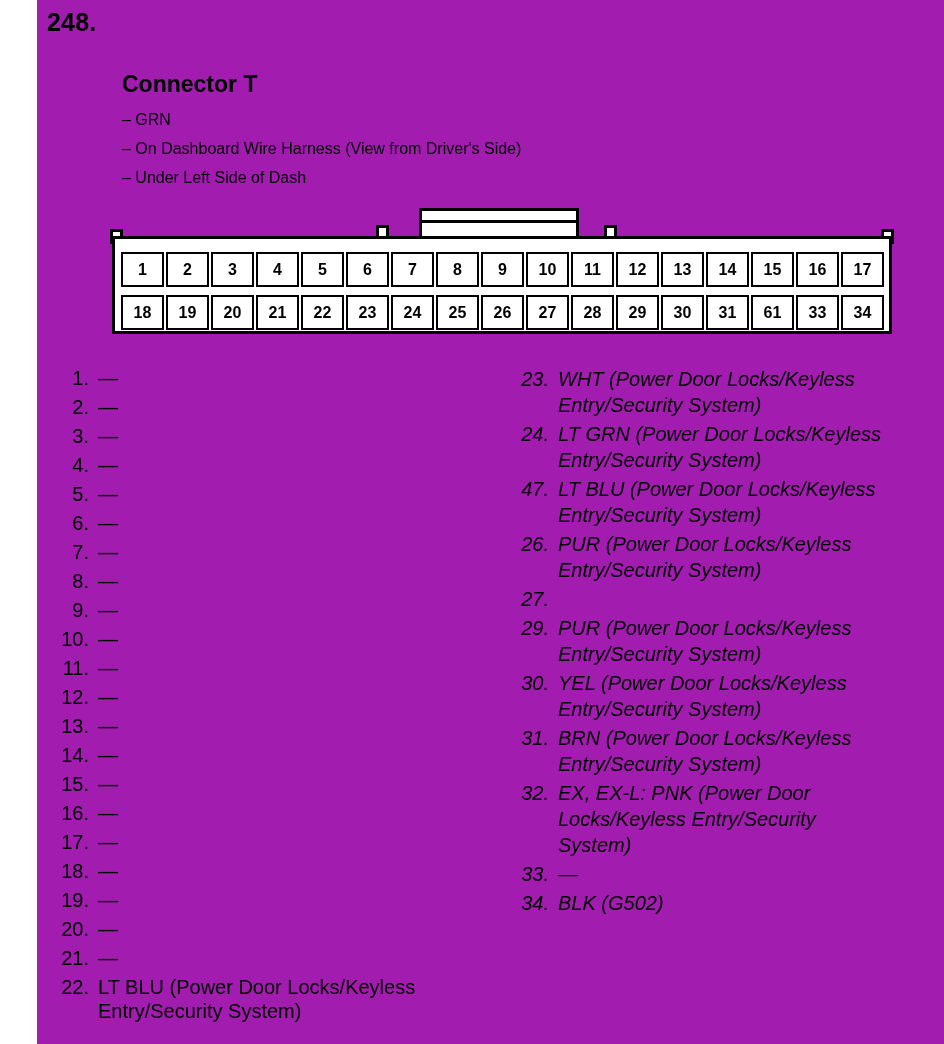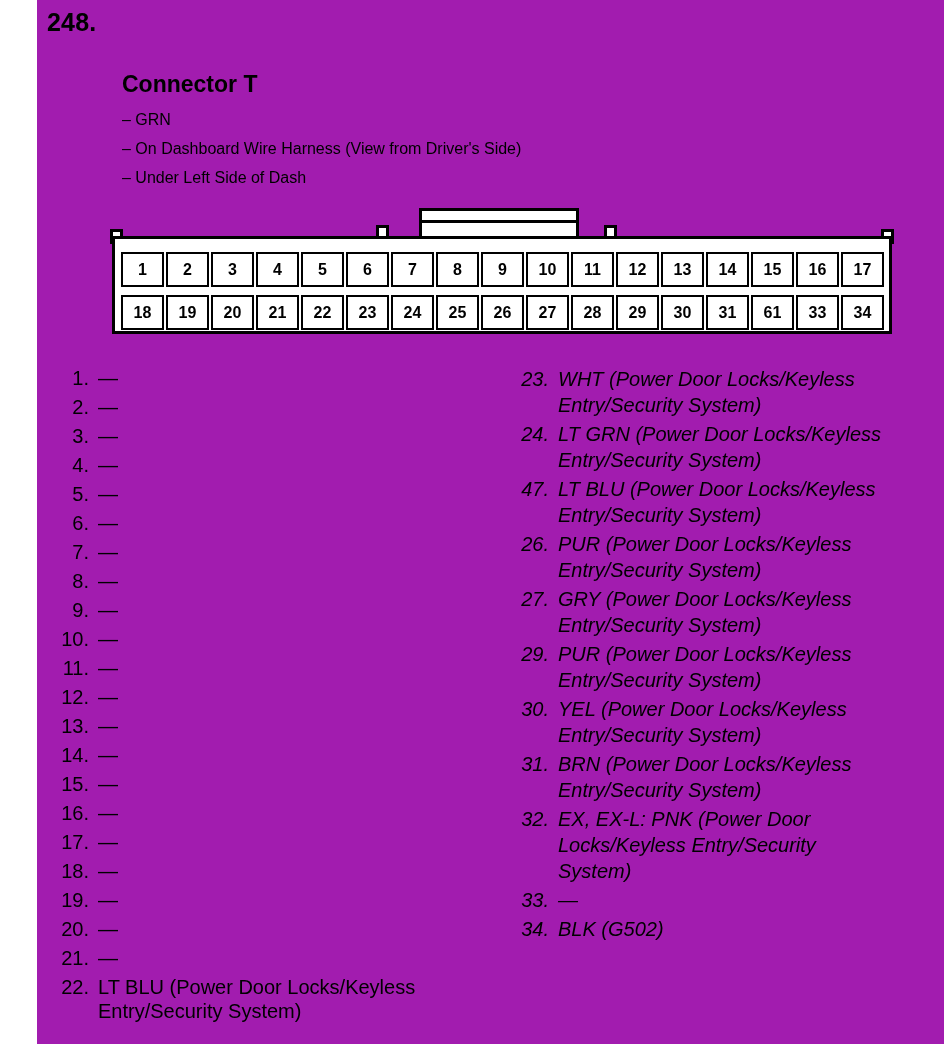--- a/index.html
+++ b/index.html
@@ -312,21 +312,20 @@
           <span class="pin-desc">LT BLU (Power Door Locks/Keyless Entry/Security System)</span>
         </div>
 
         <div class="pin-item">
           <span class="pin-num">26.</span>
           <span class="pin-desc">PUR (Power Door Locks/Keyless Entry/Security System)</span>
         </div>
 
         <div class="pin-item">
           <span class="pin-num">27.</span>
-          <span class="pin-desc">GRY (Power Door Locks/Keyless Entry/Security System)</span>
         </div>
 
 
         <div class="pin-item">
           <span class="pin-num">29.</span>
           <span class="pin-desc">PUR (Power Door Locks/Keyless Entry/Security System)</span>
         </div>
 
         <div class="pin-item">
           <span class="pin-num">30.</span>

